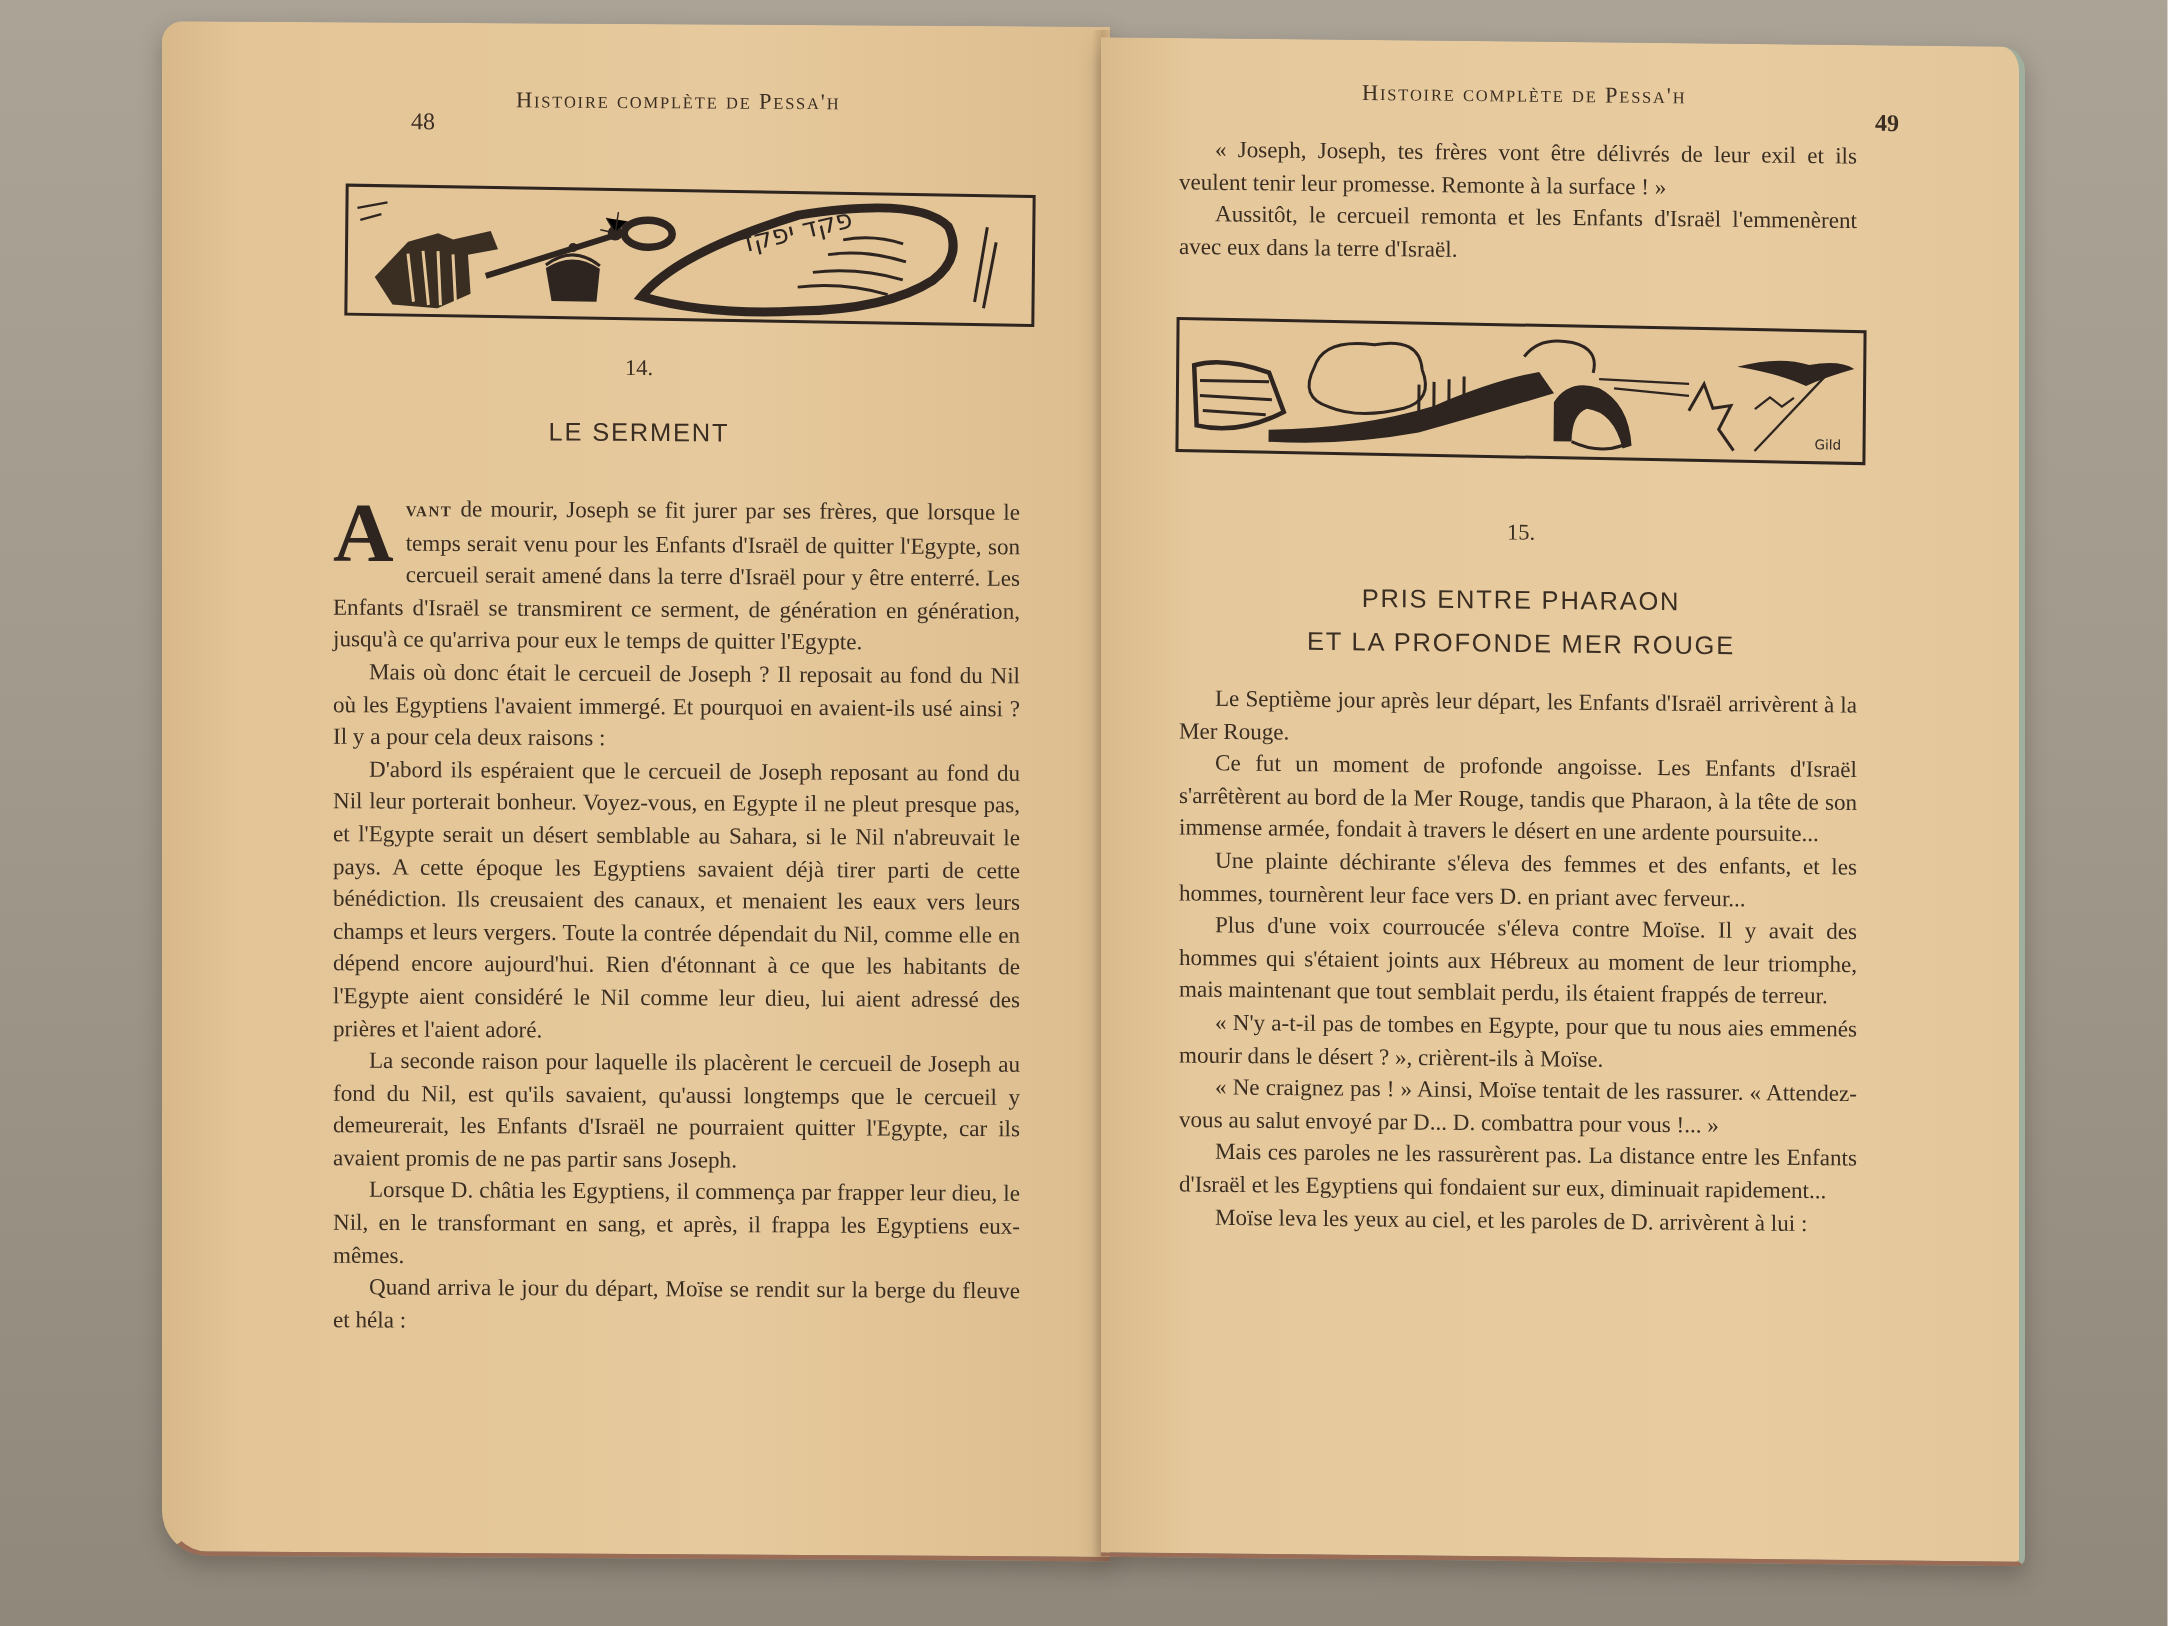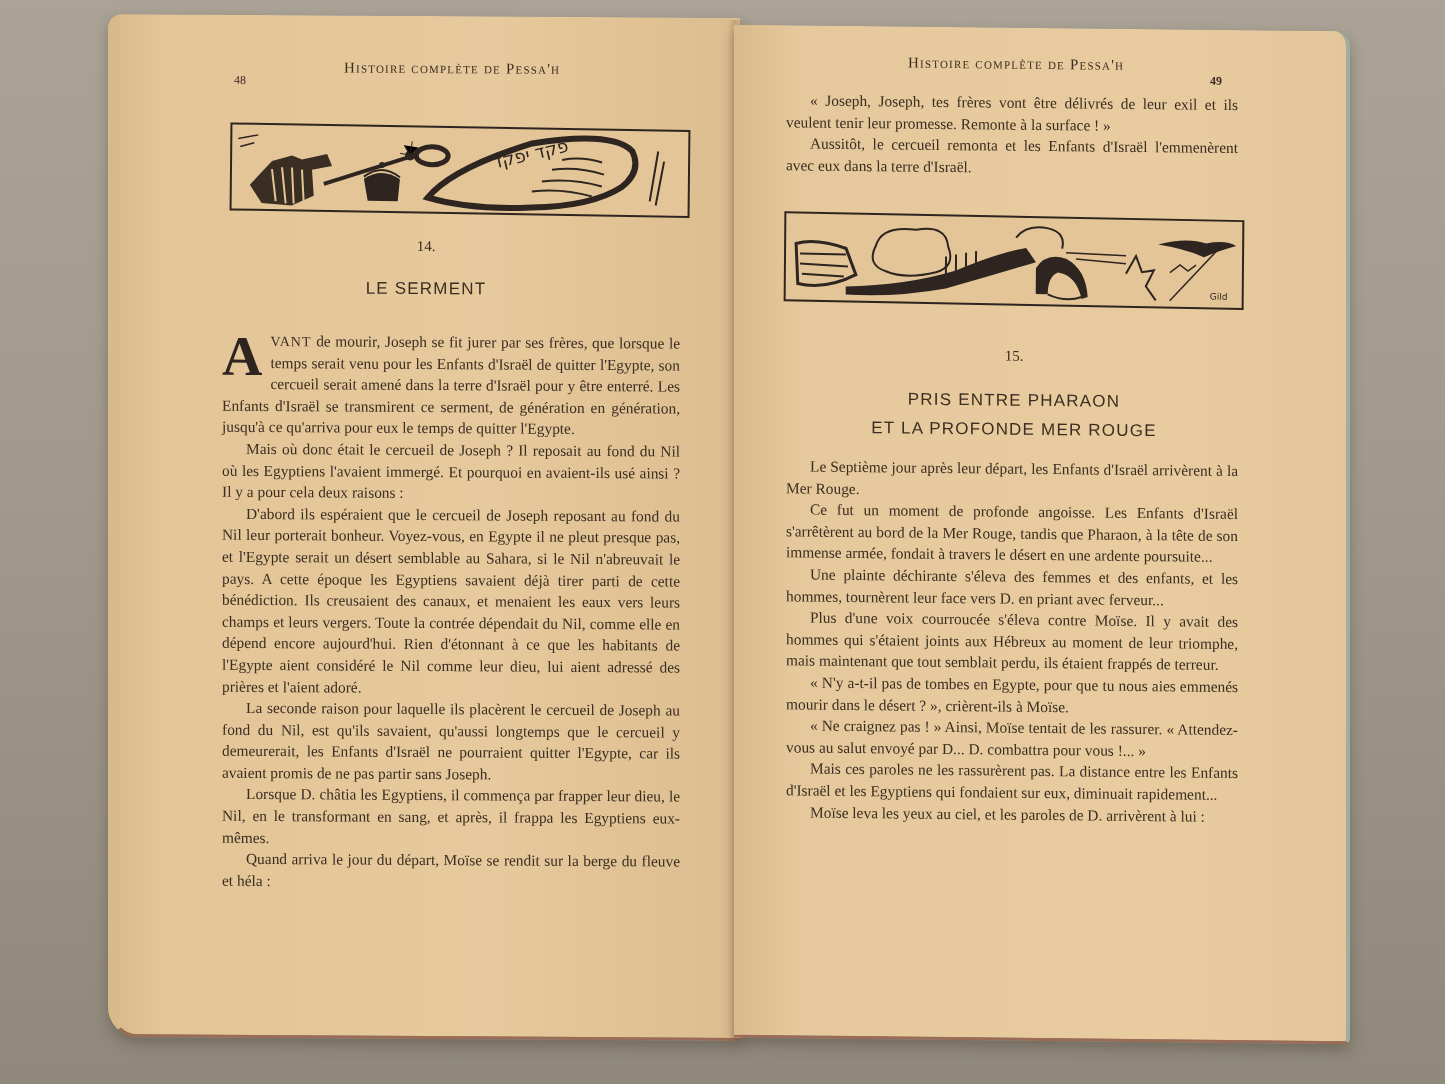--- a/index.html
+++ b/index.html
@@ -28,21 +28,21 @@
     border-radius:0 16px 6px 0;
     transform: skewY(0.6deg);
     background: linear-gradient(90deg, #d9ba8c 0%, #e5c89b 10%, #e8cc9f 70%, #e3c699 100%);
     border-right: 4px solid #9fae9d;
     border-bottom: 3px solid #9a6c55;
   }
   .gutter {
     position:absolute; left:728px; top:20px; width:14px; height:1018px;
     background: linear-gradient(90deg, rgba(150,120,80,0) 0%, rgba(150,120,80,0.35) 50%, rgba(150,120,80,0) 100%);
   }
-  .folio { position:absolute; font-size:12px; color:#3a2d22; }
+  .folio { position:absolute; font-size:16px; color:#3a2d22;margin-left:40px; }
   .running-head {
     position:absolute; font-size:15px; letter-spacing:1.2px; font-variant: small-caps;
     color:#3a2d22; white-space:nowrap;
   }
   .illustration {
     position:absolute; border:2px solid #2e2520;
     background:#e3c597; overflow:hidden;
   }
   .illustration svg { width:100%; height:100%; display:block; }
   .chapter-num { position:absolute; font-size:15px; text-align:center; }
@@ -52,21 +52,21 @@
   }
   .text {
     position:absolute; font-size:15.4px; line-height:21.6px; text-align:justify; color:#3a2d22;
   }
   .text p { margin:0; text-indent:24px; }
   .text p.noindent { text-indent:0; }
   .dropcap {
     float:left; font-size:56px; line-height:46px; font-weight:bold; margin:4px 8px 0 0;
     font-family:"Liberation Serif", serif; color:#2e2520;
   }
-  .smallcaps { font-variant: small-caps; font-size:20px; letter-spacing:1px; }
+  .smallcaps { font-variant: small-caps; font-size:14px; letter-spacing:1px;font-weight:bold; }
 </style>
 </head>
 <body>
 
 <div class="book">
 
   <div class="page left">
     <div class="folio" style="left:122px; top:58px;">48</div>
     <div class="running-head" style="left:232px; top:44px;">Histoire complète de Pessa'h</div>
 

